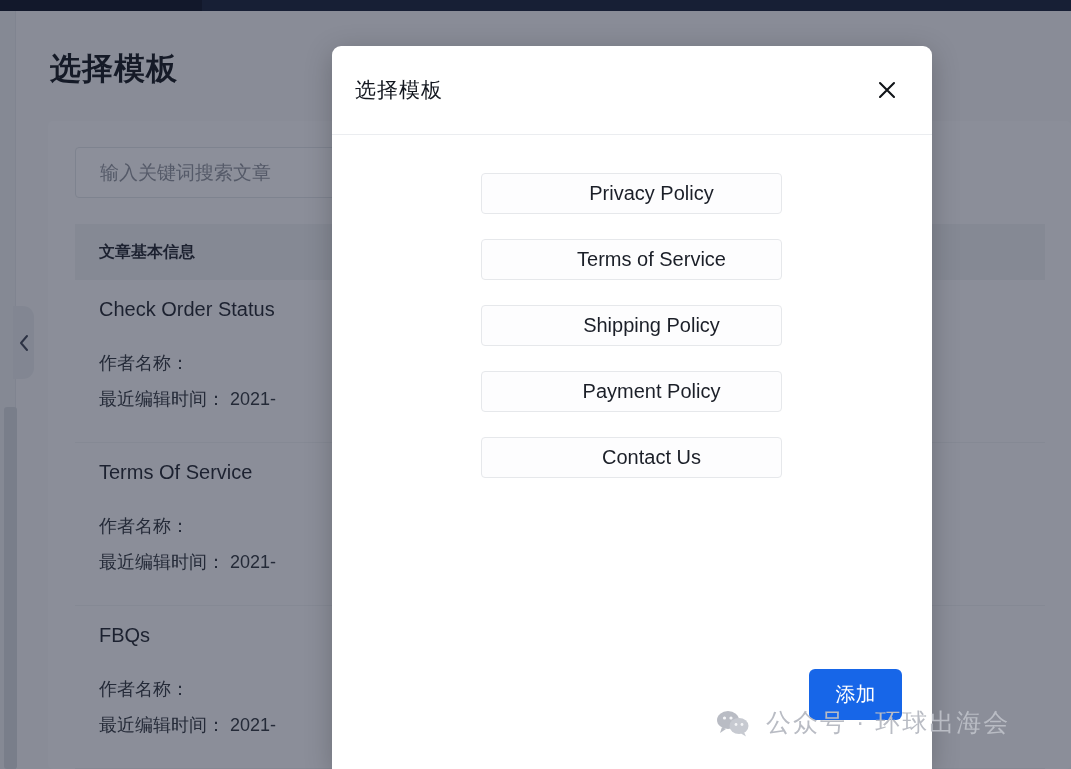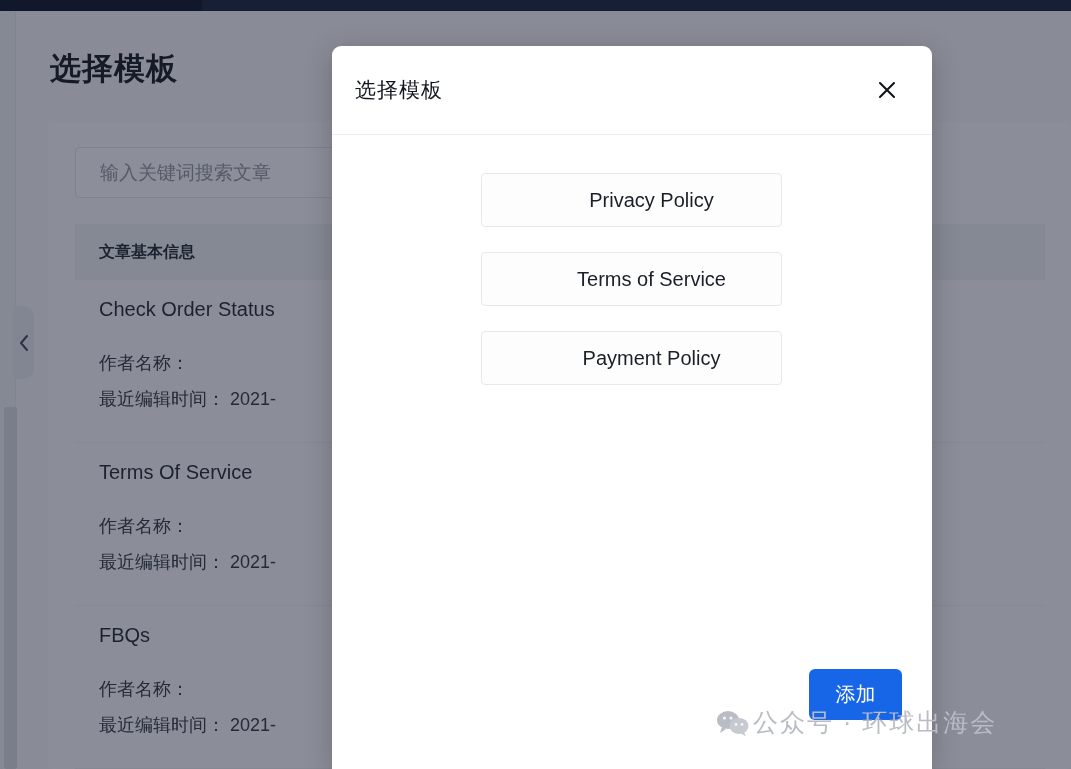--- a/index.html
+++ b/index.html
@@ -203,21 +203,21 @@
   #modal-close svg { display: block; }
 
   #template-list {
     position: absolute;
     left: 149px;
     top: 127px;
     width: 301px;
   }
 
   .template-option {
-    height: 54px;
+    height: 41px;
     margin-bottom: 25px;
     border: 1px solid #e6e8eb;
     border-radius: 4px;
     background: #fdfdfe;
     display: flex;
     align-items: center;
     justify-content: center;
     font-size: 20px;
     color: #1b1f28;
     cursor: pointer;
@@ -247,21 +247,21 @@
     cursor: pointer;
   }
 
   
   #watermark {
     position: absolute;
     left: 716px;
     top: 706px;
     display: flex;
     align-items: center;
-    gap: 3px;
+    gap: 16px;
     font-size: 25px;
     color: #b9bcc4;
     letter-spacing: 2px;
     pointer-events: none;
   }
   #watermark svg { display: block; }
 </style>
 </head>
 <body>
 
@@ -340,21 +340,23 @@
           <svg width="20" height="20" viewBox="0 0 20 20">
             <path d="M3 3 L17 17 M17 3 L3 17" fill="none" stroke="#111418" stroke-width="2.1" stroke-linecap="round"></path>
           </svg>
         </span>
       </div>
     </div>
 
     <div id="template-list">
       <div class="template-option">Privacy Policy</div>
       <div class="template-option">Terms of Service</div>
+      <div class="template-option">Shipping Policy</div>
       <div class="template-option">Payment Policy</div>
+      <div class="template-option">Contact Us</div>
     </div>
 
     <div id="add-button">添加</div>
   </div>
 
   <div id="watermark">
     <span>
       <svg width="34" height="28" viewBox="0 0 34 28">
         <ellipse cx="12" cy="11" rx="11" ry="9" fill="#b9bcc4"></ellipse>
         <path d="M6 18 L4 24 L10 20 Z" fill="#b9bcc4"></path>

